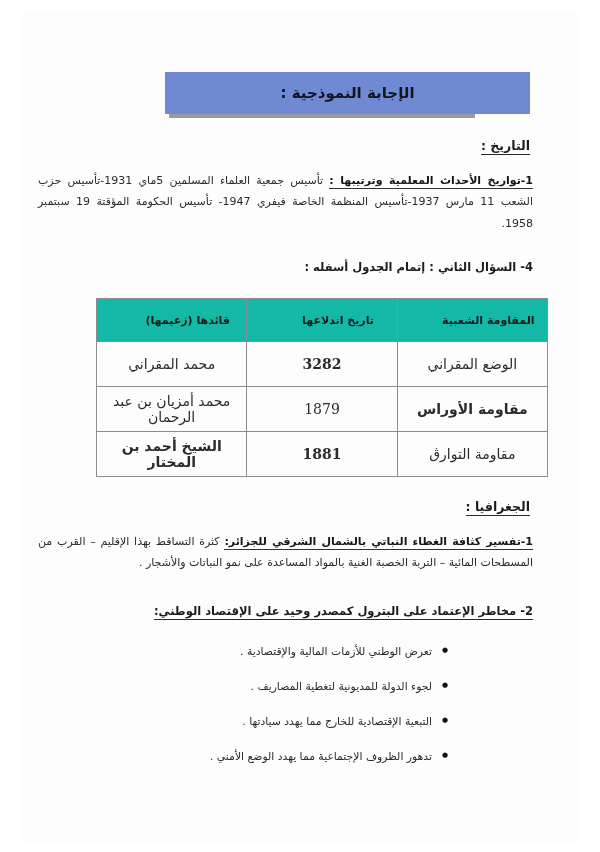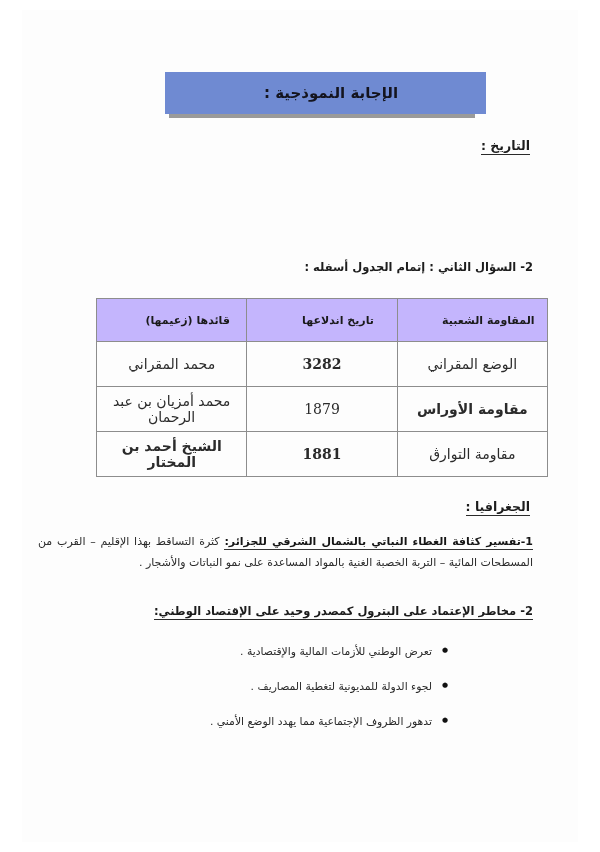--- a/index.html
+++ b/index.html
@@ -42,27 +42,26 @@
     left: 4px;
     top: 4px;
     width: 306px;
     height: 42px;
     background: #9a9a9a;
   }
   .banner {
     position: absolute;
     left: 0;
     top: 0;
-    width: 310px;
+    width: 365px;
     height: 42px;
     background: #6f8ad2;
     display: flex;
     align-items: center;
     justify-content: center;
-    padding-left: 11px;
   }
   .banner-text {
     color: #14141e;
     font-size: 15px;
     font-weight: bold;
     letter-spacing: 0.3px;
     font-family: "DejaVu Sans", sans-serif;
   }
 
   
@@ -121,21 +120,21 @@
   table.resist td {
     border: 1px solid #8d8d8d;
     height: 40px;
     text-align: center;
     vertical-align: middle;
     font-size: 14px;
     color: #2b2b2b;
     padding: 2px 4px;
   }
   table.resist th {
-    background: #c4b5fd;
+    background: #14b8a6;
     font-weight: bold;
     font-size: 11px;
     color: #1a1a1a;
     height: 38px;
     padding-left: 36px;
   }
   td.year {
     font-family: "DejaVu Serif", serif;
     font-size: 13px;
   }
@@ -202,22 +201,26 @@
 
     <div class="banner-wrap">
       <div class="banner-shadow"></div>
       <div class="banner">
         <span class="banner-text">الإجابة النموذجية :</span>
       </div>
     </div>
 
     <div class="sec-head sec-history">التاريخ :</div>
 
-
-    <div class="q2-line">2- السؤال الثاني : إتمام الجدول أسفله :</div>
+    <div class="para p-history">
+      <b class="u"><span>1-تواريخ الأحداث المعلمية وترتيبها :</span></b>
+      <span>تأسيس جمعية العلماء المسلمين 5ماي 1931-تأسيس حزب الشعب 11 مارس 1937-تأسيس المنظمة الخاصة فيفري 1947- تأسيس الحكومة المؤقتة 19 سبتمبر 1958.</span>
+    </div>
+
+    <div class="q2-line">4- السؤال الثاني : إتمام الجدول أسفله :</div>
 
     <div class="tbl-wrap">
       <table class="resist">
         <thead>
           <tr>
             <th>المقاومة الشعبية</th>
             <th>تاريخ اندلاعها</th>
             <th>قائدها (زعيمها)</th>
           </tr>
         </thead>
@@ -246,17 +249,18 @@
     <div class="para p-geo">
       <b class="u"><span>1-تفسير كثافة الغطاء النباتي بالشمال الشرقي للجزائر:</span></b>
       <span>كثرة التساقط بهذا الإقليم – القرب من المسطحات المائية – التربة الخصبة الغنية بالمواد المساعدة على نمو النباتات والأشجار .</span>
     </div>
 
     <div class="q-geo2">2- مخاطر الإعتماد على البترول كمصدر وحيد على الإقتصاد الوطني:</div>
 
     <ul class="bullets">
       <li>تعرض الوطني للأزمات المالية والإقتصادية .</li>
       <li>لجوء الدولة للمديونية لتغطية المصاريف .</li>
+      <li>التبعية الإقتصادية للخارج مما يهدد سيادتها .</li>
       <li>تدهور الظروف الإجتماعية مما يهدد الوضع الأمني .</li>
     </ul>
 
   </div>
 </div>
 
 </body></html>

